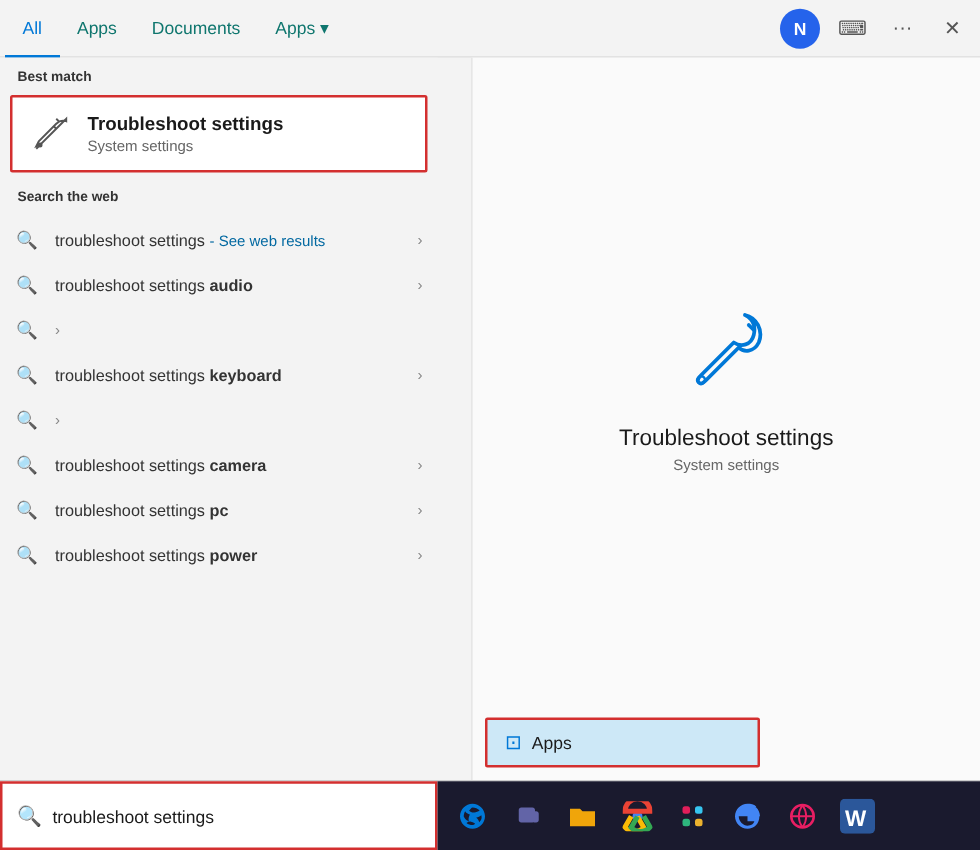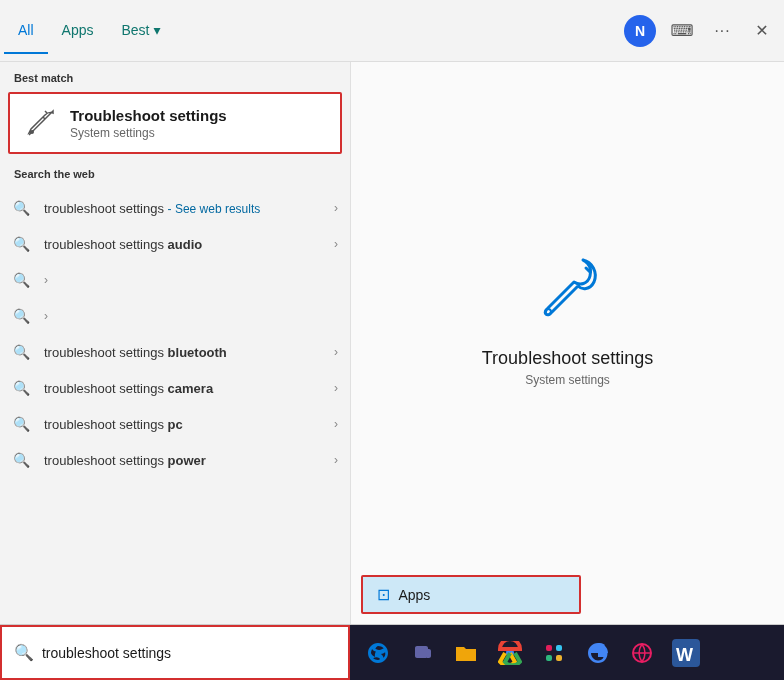--- a/index.html
+++ b/index.html
@@ -11,21 +11,21 @@
       background: #f3f3f3;
       display: flex;
       flex-direction: column;
     }
 
     
     .top-nav {
       display: flex;
       align-items: center;
       background: #f3f3f3;
-      height: 62px;
+      height: 46px;
       padding: 0 4px;
       border-bottom: 1px solid #ddd;
       flex-shrink: 0;
     }
     .nav-tab {
       padding: 0 14px;
       height: 46px;
       display: flex;
       align-items: center;
       font-size: 14px;
@@ -68,20 +68,21 @@
       font-size: 16px;
       color: #555;
       border-radius: 4px;
     }
 
     
     .main-content {
       display: flex;
       flex: 1;
       overflow: hidden;
+      gap: 27px;
     }
 
     
     .left-panel {
       width: 350px;
       background: #f3f3f3;
       display: flex;
       flex-direction: column;
       flex-shrink: 0;
       overflow-y: auto;
@@ -271,21 +272,22 @@
       cursor: pointer;
       font-size: 20px;
     }
   </style>
 </head>
 <body>
 
 <div class="top-nav">
   <div class="nav-tab active">All</div>
   <div class="nav-tab">Apps</div>
-  <div class="nav-tab">Best ▾</div>
+  <div class="nav-tab">Documents</div>
+  <div class="nav-tab">Apps ▾</div>
   <div class="nav-spacer"></div>
   <div class="nav-icon-group">
     <div class="nav-avatar">N</div>
     <button class="nav-btn">⌨</button>
     <button class="nav-btn">···</button>
     <button class="nav-btn close-btn">✕</button>
   </div>
 </div>
 
 <div class="main-content">
@@ -328,28 +330,28 @@
         <div class="result-arrow">›</div>
       </div>
 
       <div class="result-item">
         <div class="result-icon">🔍</div>
         <div class="result-arrow">›</div>
       </div>
 
       <div class="result-item">
         <div class="result-icon">🔍</div>
-        <div class="result-arrow">›</div>
-      </div>
-
-      <div class="result-item">
-        <div class="result-icon">🔍</div>
-        <div class="result-text">
-          troubleshoot settings <strong>bluetooth</strong>
-        </div>
+        <div class="result-text">
+          troubleshoot settings <strong>keyboard</strong>
+        </div>
+        <div class="result-arrow">›</div>
+      </div>
+
+      <div class="result-item">
+        <div class="result-icon">🔍</div>
         <div class="result-arrow">›</div>
       </div>
 
       <div class="result-item">
         <div class="result-icon">🔍</div>
         <div class="result-text">
           troubleshoot settings <strong>camera</strong>
         </div>
         <div class="result-arrow">›</div>
       </div>

